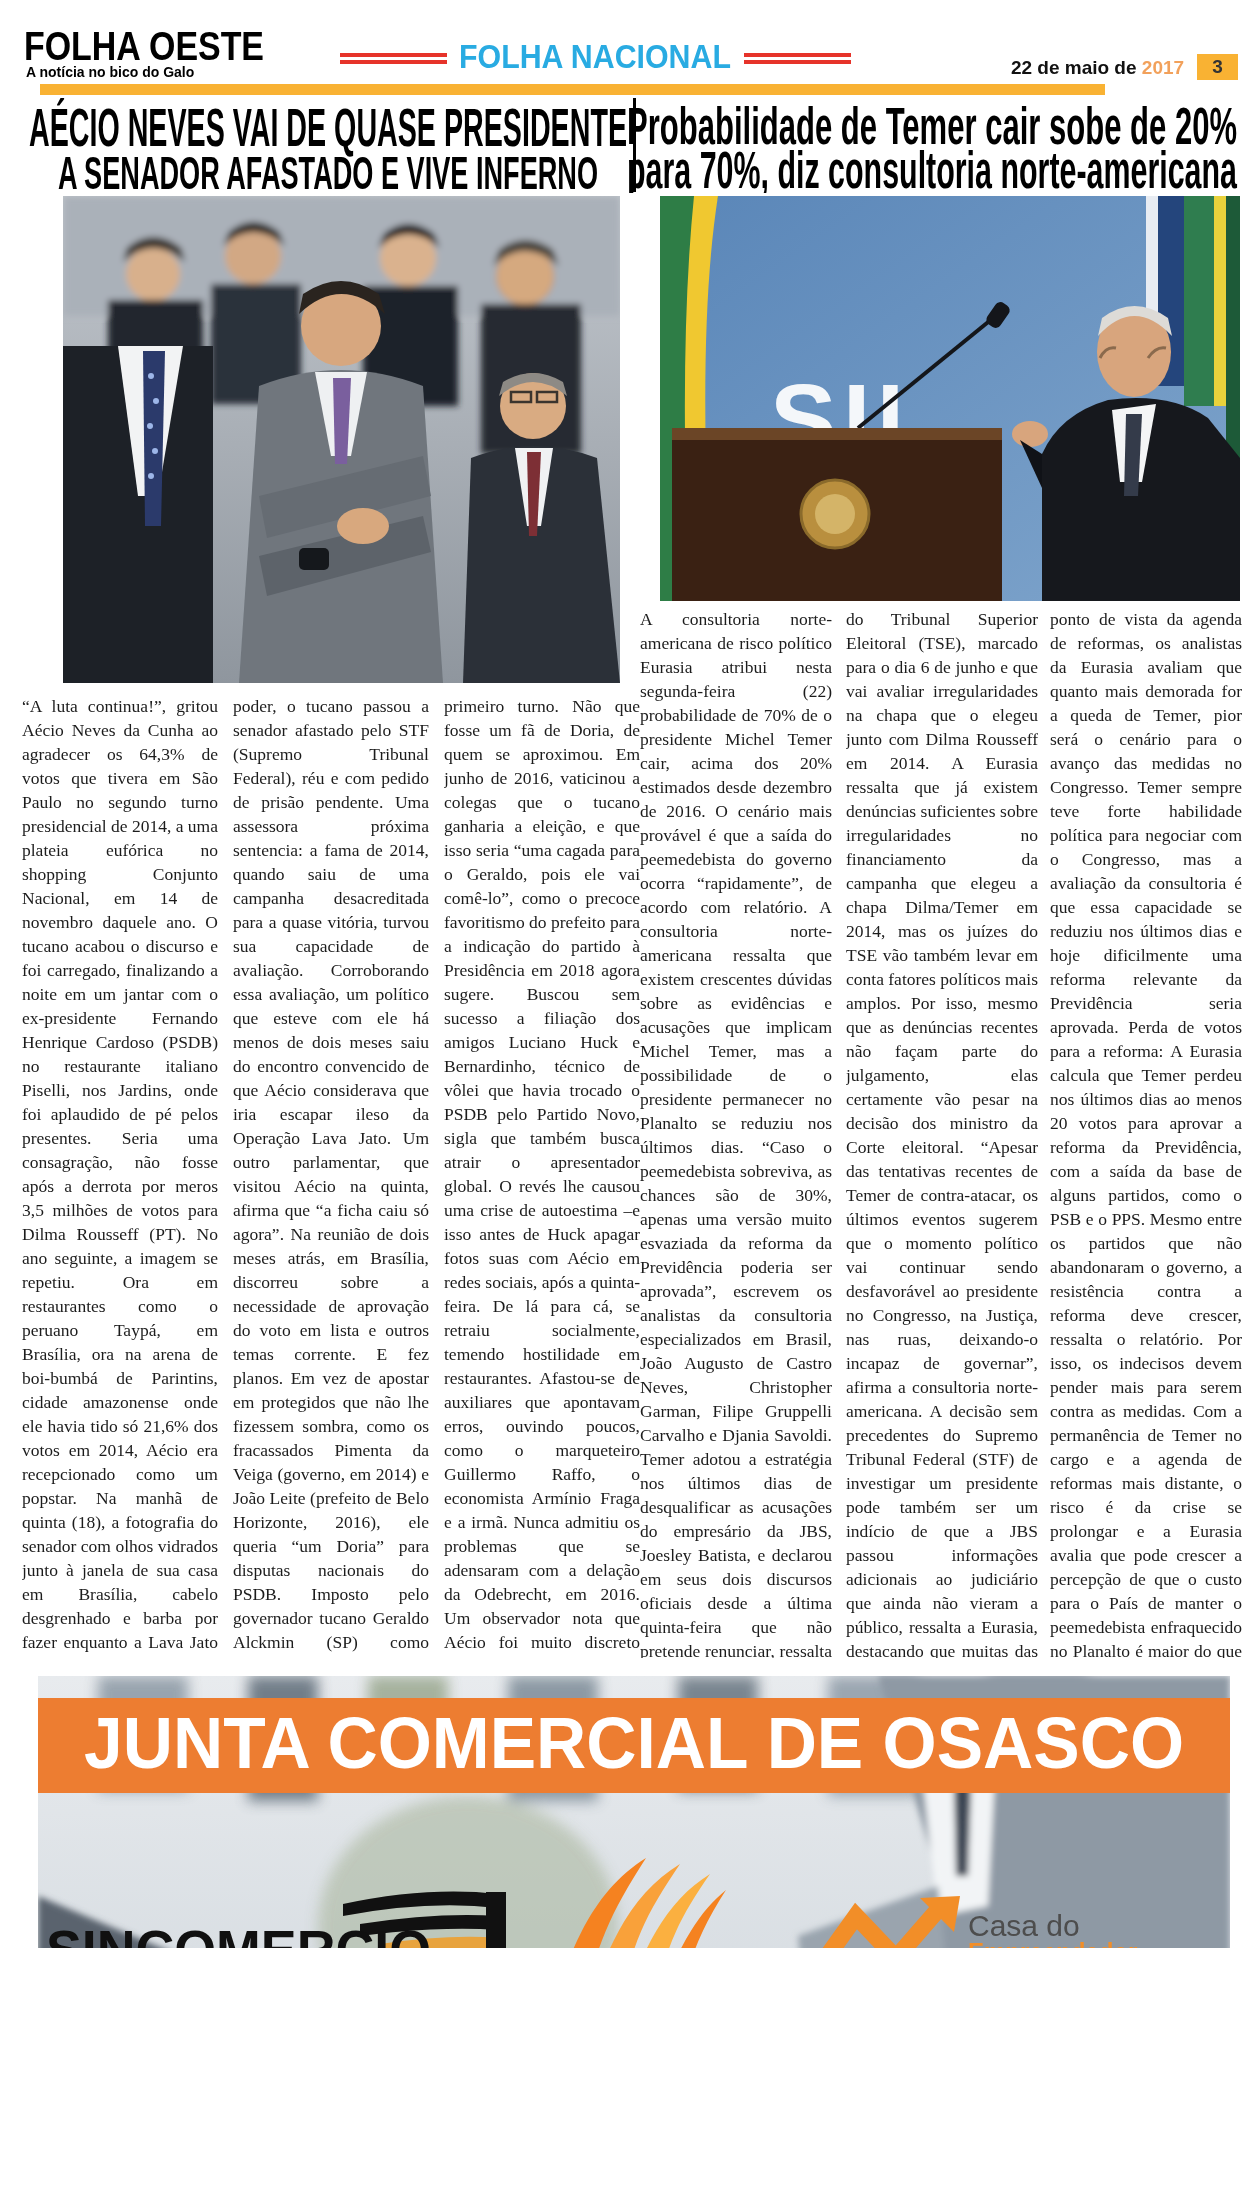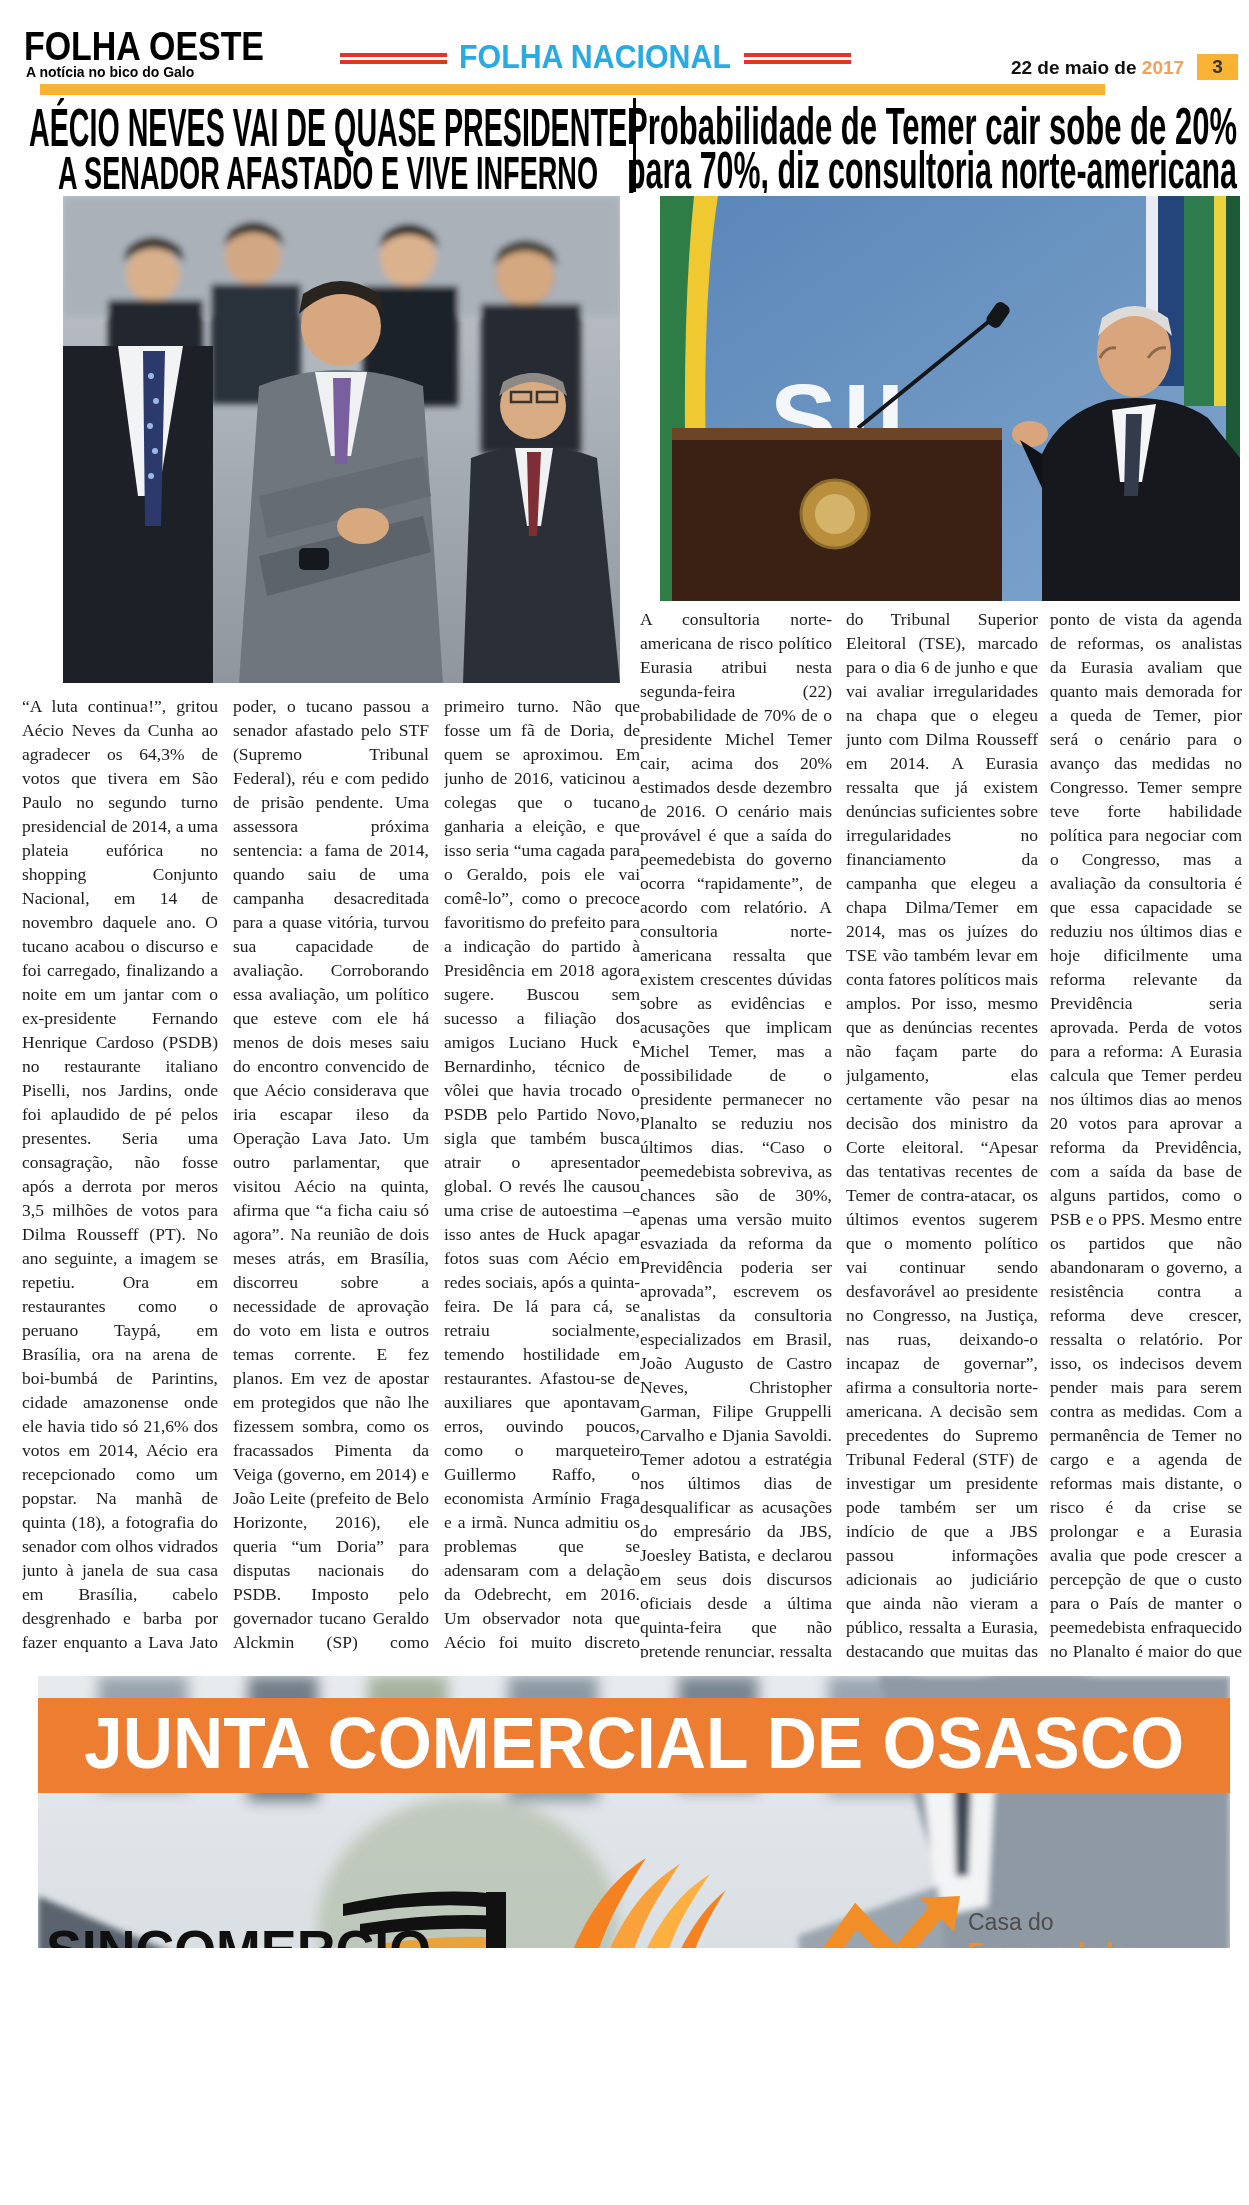--- a/index.html
+++ b/index.html
@@ -23,21 +23,21 @@
 
   
   .col{position:absolute;width:196px;font-family:"Liberation Serif",serif;font-size:17.5px;
        line-height:24px;text-align:justify;color:#1c1c1c;overflow:hidden;}
   .lcol{top:694px;height:964px;}
   .rcol{top:607px;height:1051px;width:192px;}
 
   
   .ad{position:absolute;left:38px;top:1676px;width:1192px;height:482px;overflow:hidden;padding-left:28px;}
   .ad-band{position:absolute;left:0;width:1192px;background:#ED7D31;}
-  .casa-line1{position:absolute;left:930px;top:233px;font-size:23px;color:#4d4d4d;}
+  .casa-line1{position:absolute;left:930px;top:233px;font-size:30px;color:#4d4d4d;}
   .casa-line2{position:absolute;left:930px;top:262px;font-size:24px;font-weight:bold;color:#F28E28;}
   .casa-sub{position:absolute;left:930px;top:306px;font-size:13.5px;font-weight:bold;color:#1f1f1f;letter-spacing:.5px;text-decoration:underline;}
   .sinc-sub{position:absolute;left:218px;top:308px;font-size:20px;color:#aeb2b6;letter-spacing:3px;}
 </style>
 </head>
 <body>
 
 <div class="page">
 
   <svg class="abs" style="left:24px;top:24px;" width="250" height="44">

